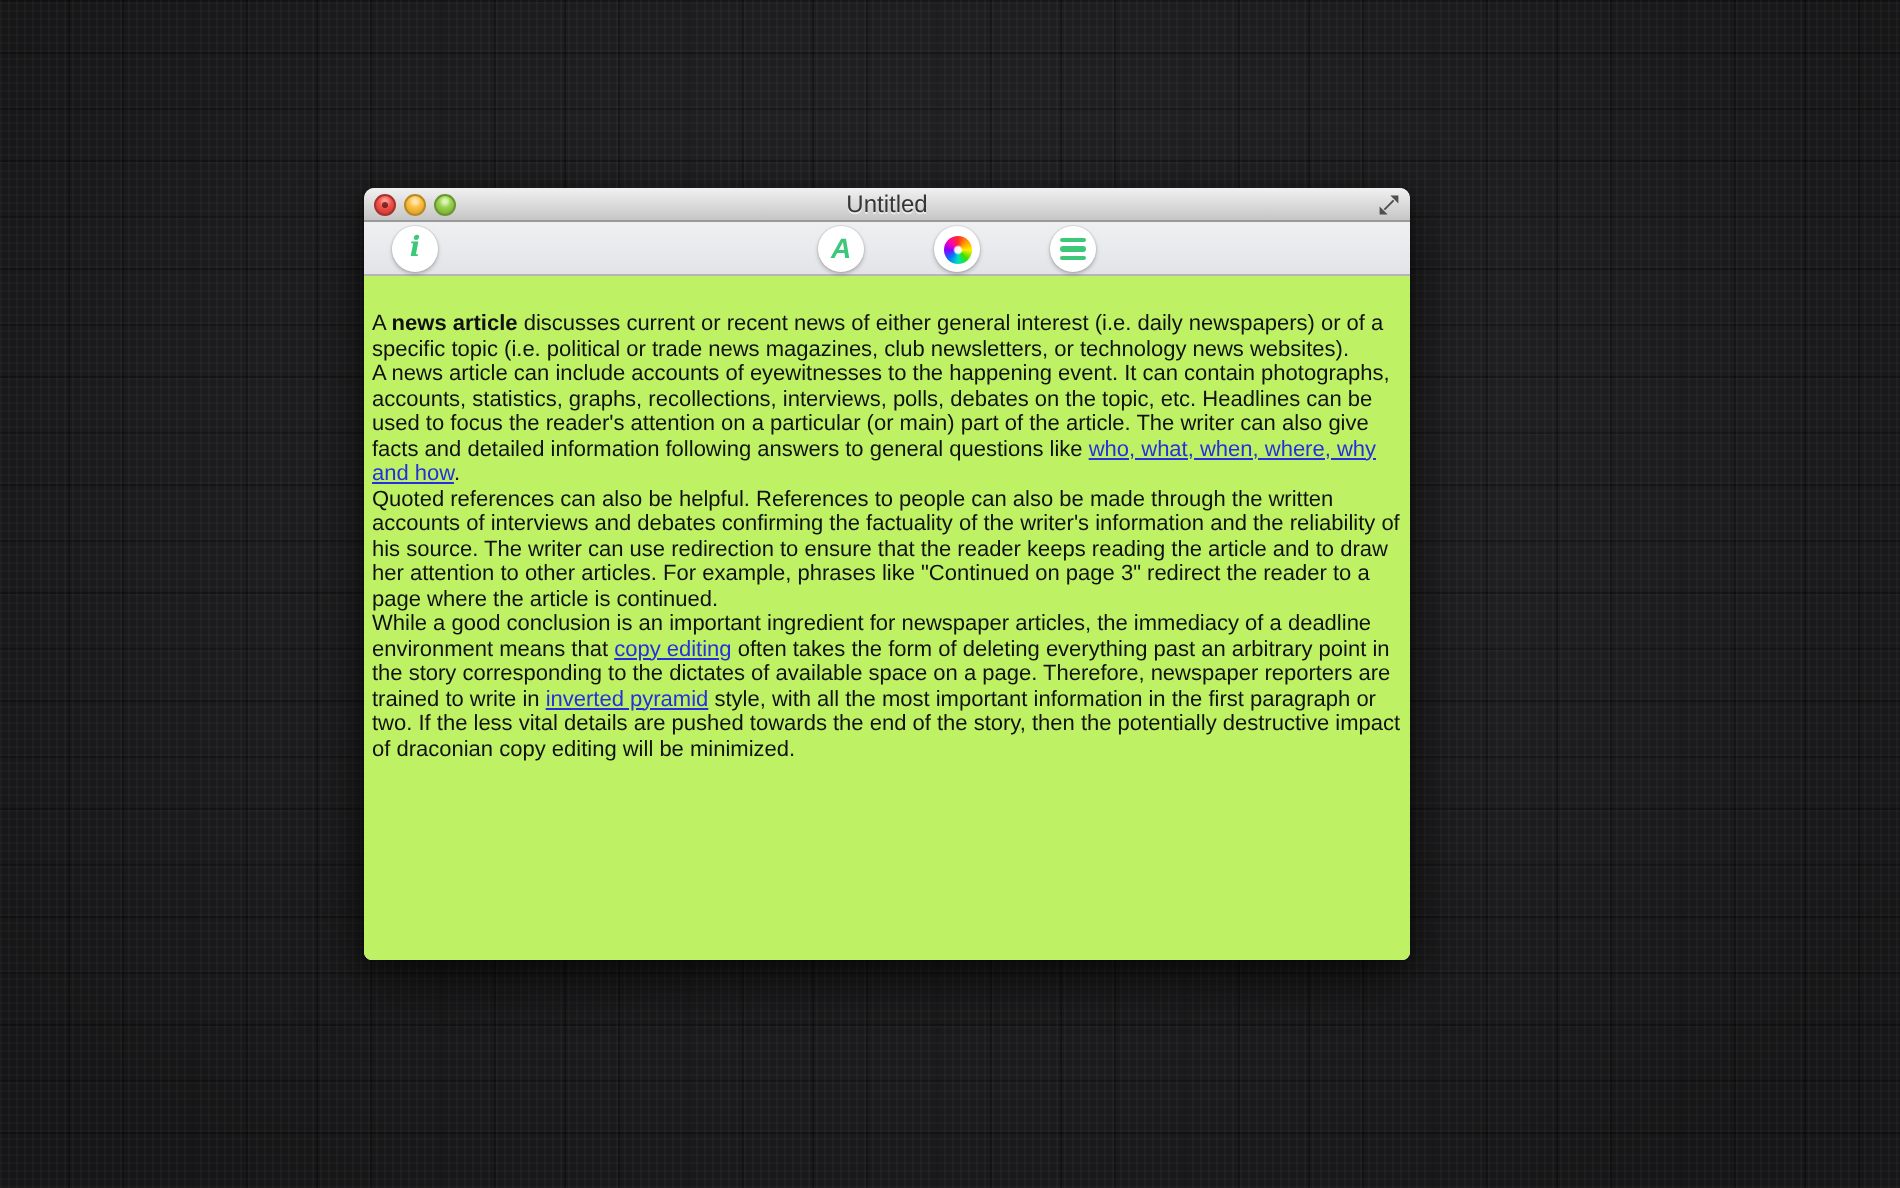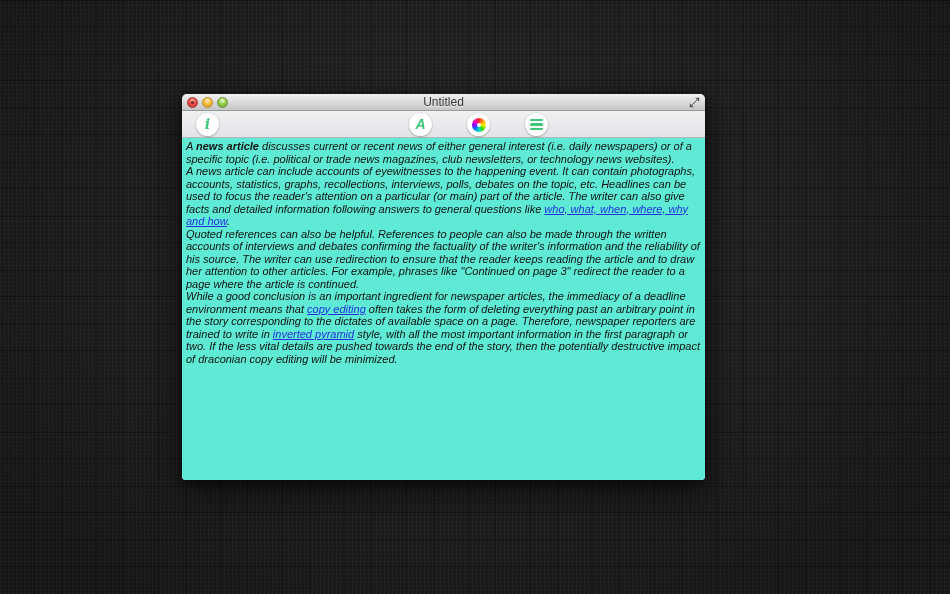--- a/index.html
+++ b/index.html
@@ -103,25 +103,24 @@
   }
   .lines{display:flex;flex-direction:column;gap:2px;}
   .lines i{display:block;width:13px;height:2.5px;border-radius:2px;background:var(--green);}
   .play-tri{
     width:0;height:0;margin-left:3px;
     border-left:10px solid var(--green);
     border-top:6px solid transparent;
     border-bottom:6px solid transparent;
   }
   .content{
-    flex:1 1 auto;background:#5eead4;
-    padding:2px 4px;
+    flex:1 1 auto;background:#bef264;
+    padding:18px 4px;
     font-size:11px;line-height:12.5px;color:#111;
     overflow:hidden;
-    font-style:italic;
   }
   .content p{margin:0;}
   .content .b{font-weight:bold;}
   .content a{color:var(--link);text-decoration:underline;cursor:pointer;text-align:center;}
 </style>
 </head>
 <body>
 
 <div class="desktop">
   <div class="window">

